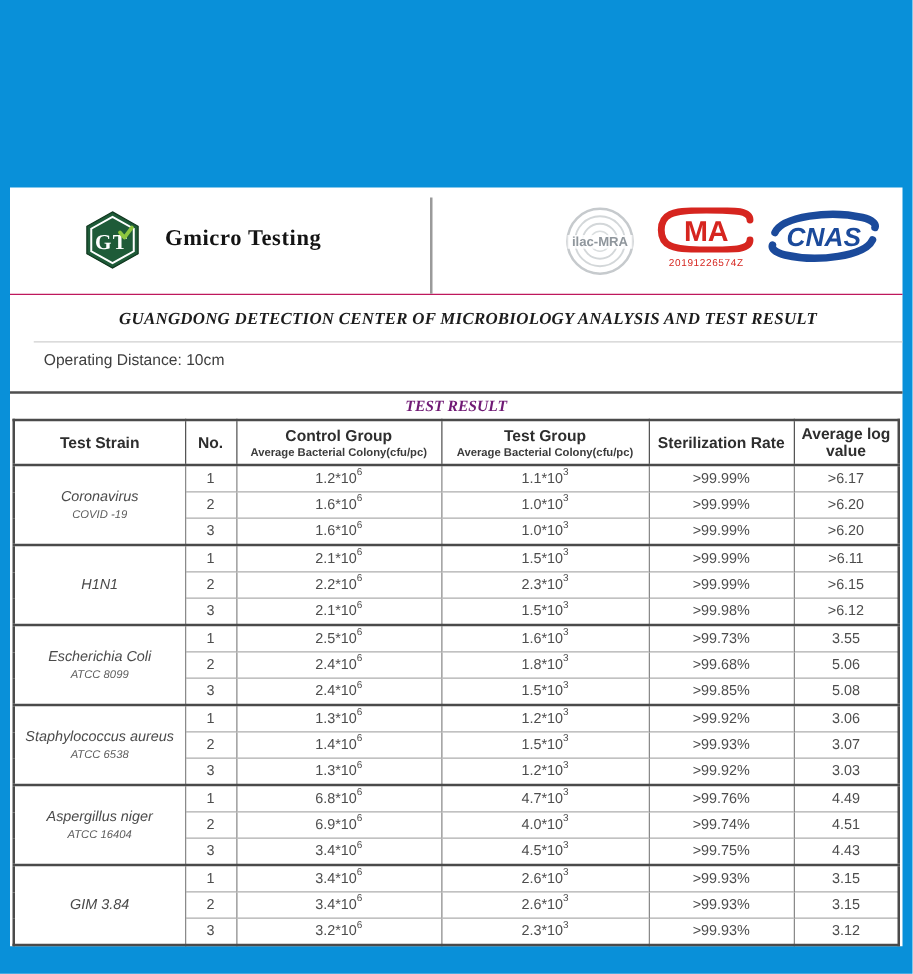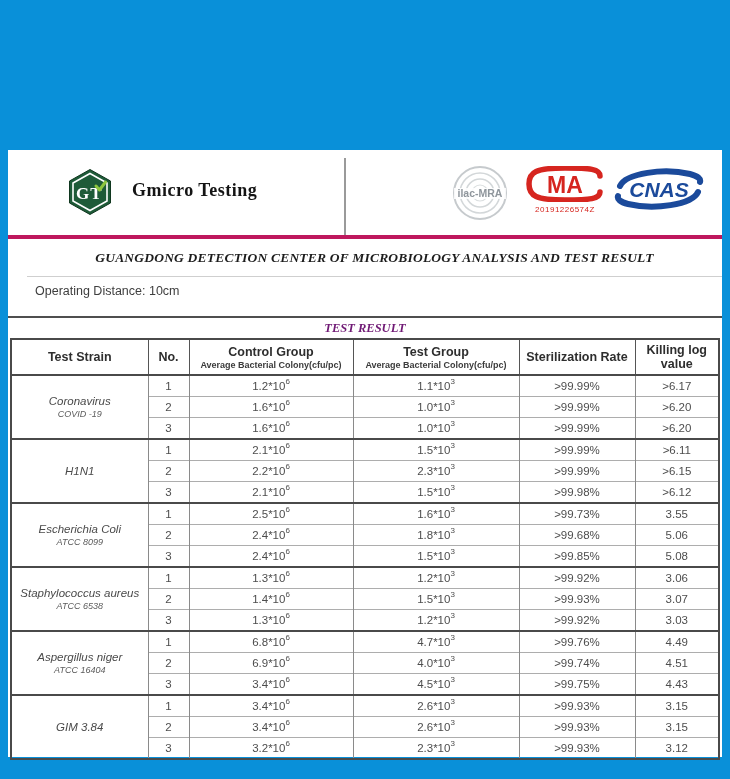--- a/index.html
+++ b/index.html
@@ -9,21 +9,21 @@
     position:relative;
     overflow:hidden;
     font-family:"Liberation Sans", sans-serif;
   }
   .page{
     position:absolute;left:8px;top:150px;width:714px;height:607px;
     background:#ffffff;
     box-sizing:border-box;
   }
   
-  .logo-band{position:relative;height:85px;border-bottom:4px solid #be185d;}
+  .logo-band{position:relative;height:85px;border-bottom:1px solid #be185d;}
   .gt-logo{position:absolute;left:58px;top:18px;}
   .brand-name{
     position:absolute;left:124px;top:30px;
     font-family:"Liberation Serif", serif;
     font-weight:bold;font-size:18px;color:#141414;letter-spacing:.5px;
   }
   .v-divider{position:absolute;left:336px;top:8px;height:77px;width:2px;background:#9a9a9a;}
   .cert-ilac{position:absolute;left:444px;top:15px;}
   .cert-cma{position:absolute;left:514px;top:16px;width:86px;text-align:center;}
   .cma-number{font-size:8px;color:#d6251f;letter-spacing:.5px;margin-top:-1px;}
@@ -133,21 +133,21 @@
         <th>No.</th>
         <th>
           <div>Control Group</div>
           <div class="th-sub">Average Bacterial Colony(cfu/pc)</div>
         </th>
         <th>
           <div>Test Group</div>
           <div class="th-sub">Average Bacterial Colony(cfu/pc)</div>
         </th>
         <th>Sterilization Rate</th>
-        <th>Killing log value</th>
+        <th>Average log value</th>
       </tr>
     </thead>
   <tbody>
         <tr>
           <td rowspan="3" class="strain-cell">
             <div class="strain-name">Coronavirus</div>
             <div class="strain-sub">COVID -19</div>
           </td>
           <td>1</td>
           <td class="sci"><span>1.2*10</span><sup>6</sup></td>

